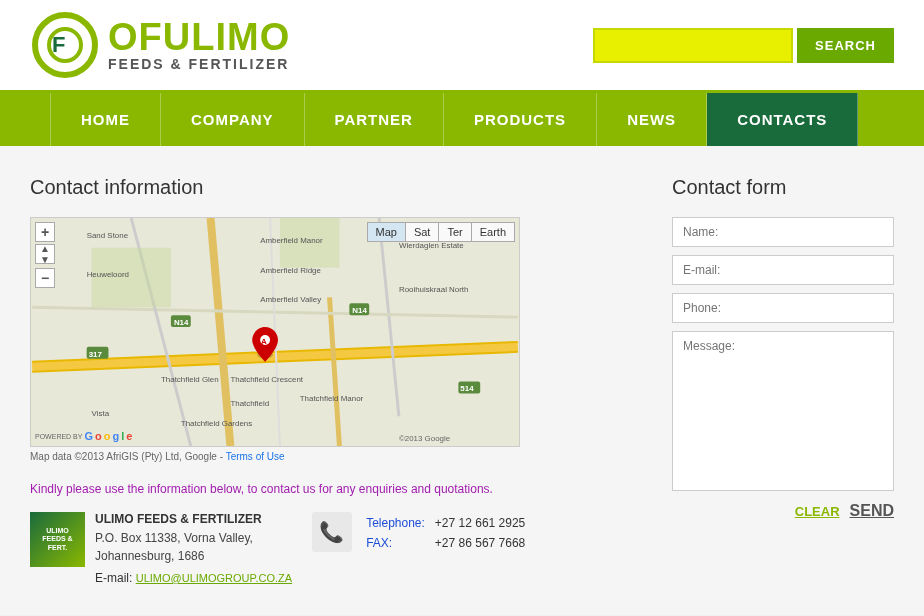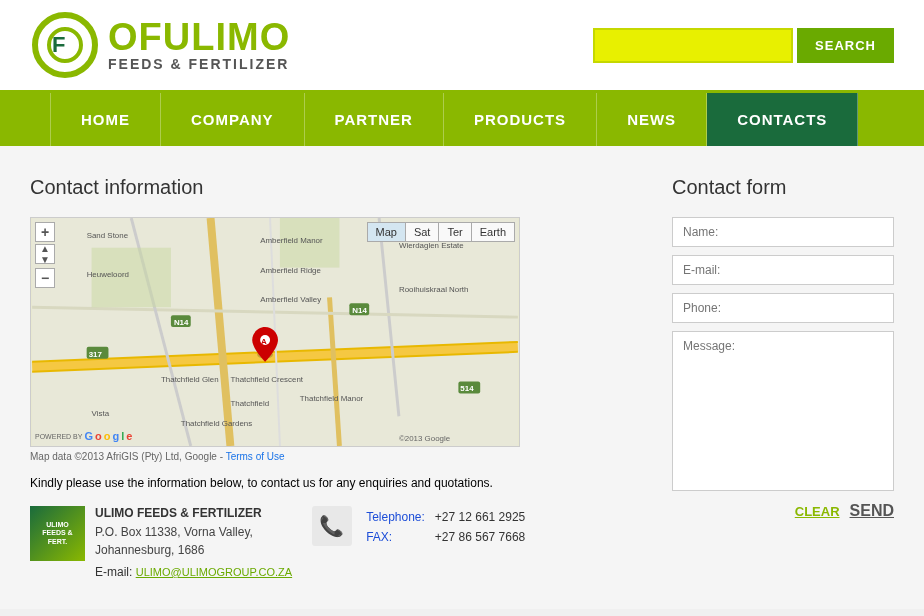--- a/index.html
+++ b/index.html
@@ -102,21 +102,21 @@
     }
     
     .map-svg { width: 100%; height: 100%; }
 
     .map-footer {
       font-size: 10px; color: #666; margin-top: 4px;
       display: flex; justify-content: space-between;
     }
     .map-terms { color: #1a73e8; cursor: pointer; }
 
-    .contact-note { font-size: 12px; color: #000000; margin: 14px 0 16px; }
+    .contact-note { font-size: 12px; color: #a21caf; margin: 20px 0 16px; }
 
     
     .contact-details { display: flex; gap: 20px; align-items: flex-start; }
     .contact-logo-box {
       width: 55px; height: 55px;
       background: linear-gradient(135deg, #1a6b3c, #8ab800);
       display: flex; align-items: center; justify-content: center;
       font-size: 9px; color: white; text-align: center; font-weight: bold;
     }
     .contact-name { font-weight: bold; font-size: 12px; margin-bottom: 3px; }

